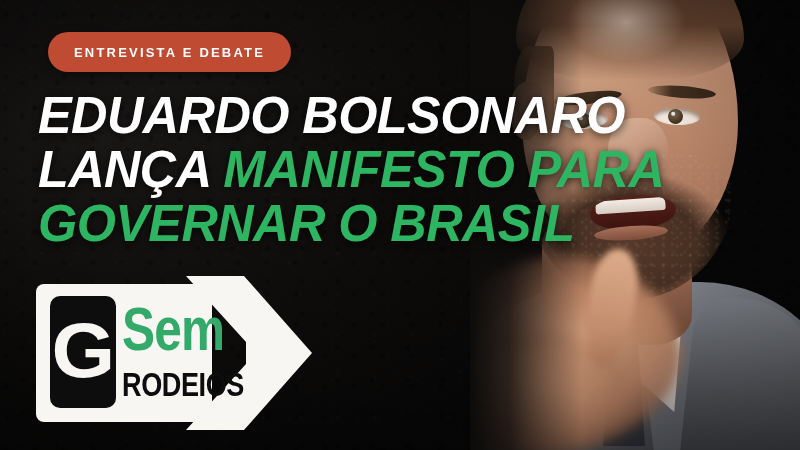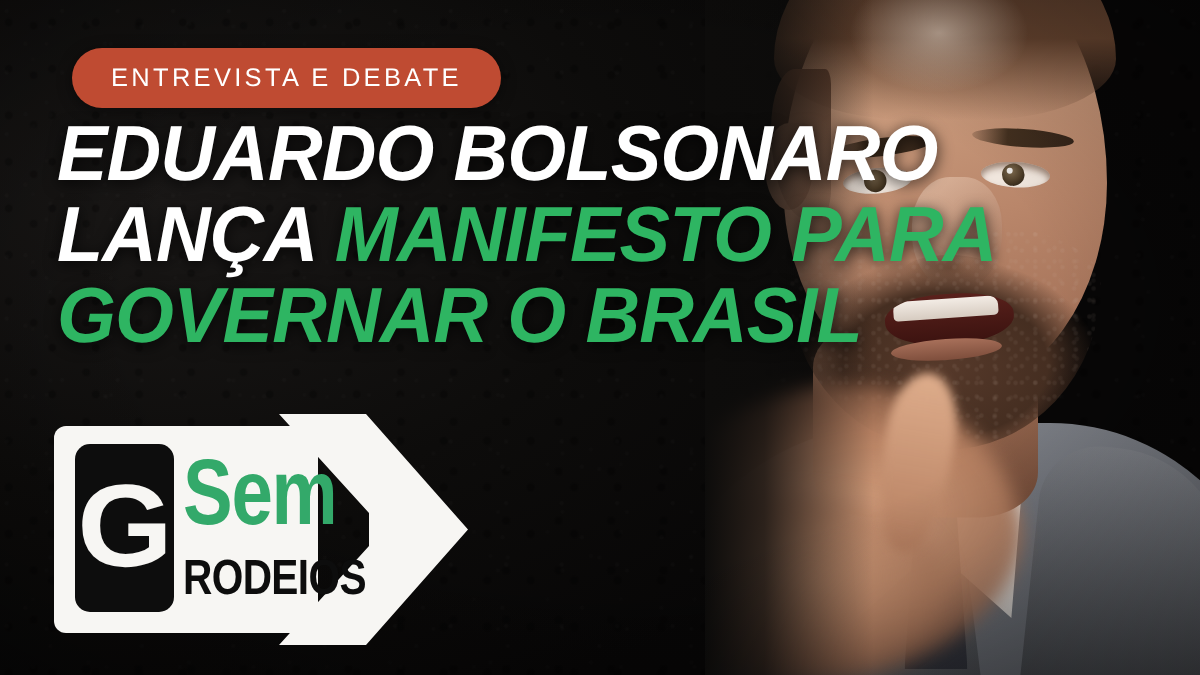--- a/index.html
+++ b/index.html
@@ -279,32 +279,32 @@
     height: 40px;
     padding: 0 26px;
     display: flex;
     align-items: center;
     background: #bf4b32;
     border-radius: 999px;
     box-shadow: 0 2px 10px rgba(0,0,0,.45);
   }
   .badge-text {
     color: #ffffff;
-    font-size: 17px;
-    font-weight: normal;
+    font-size: 13px;
+    font-weight: bold;
     letter-spacing: 2.2px;
     white-space: nowrap;
     font-family: "Liberation Sans", sans-serif;
   }
 
   
   .headline {
     position: absolute;
     left: 38px;
-    top: 76px;
+    top: 88px;
     width: 580px;
   }
   .hl-line {
     font-family: "Liberation Sans Narrow", "Liberation Sans", sans-serif;
     font-weight: bold;
     font-style: italic;
     font-size: 52px;
     line-height: 54px;
     letter-spacing: -0.6px;
     color: #ffffff;

